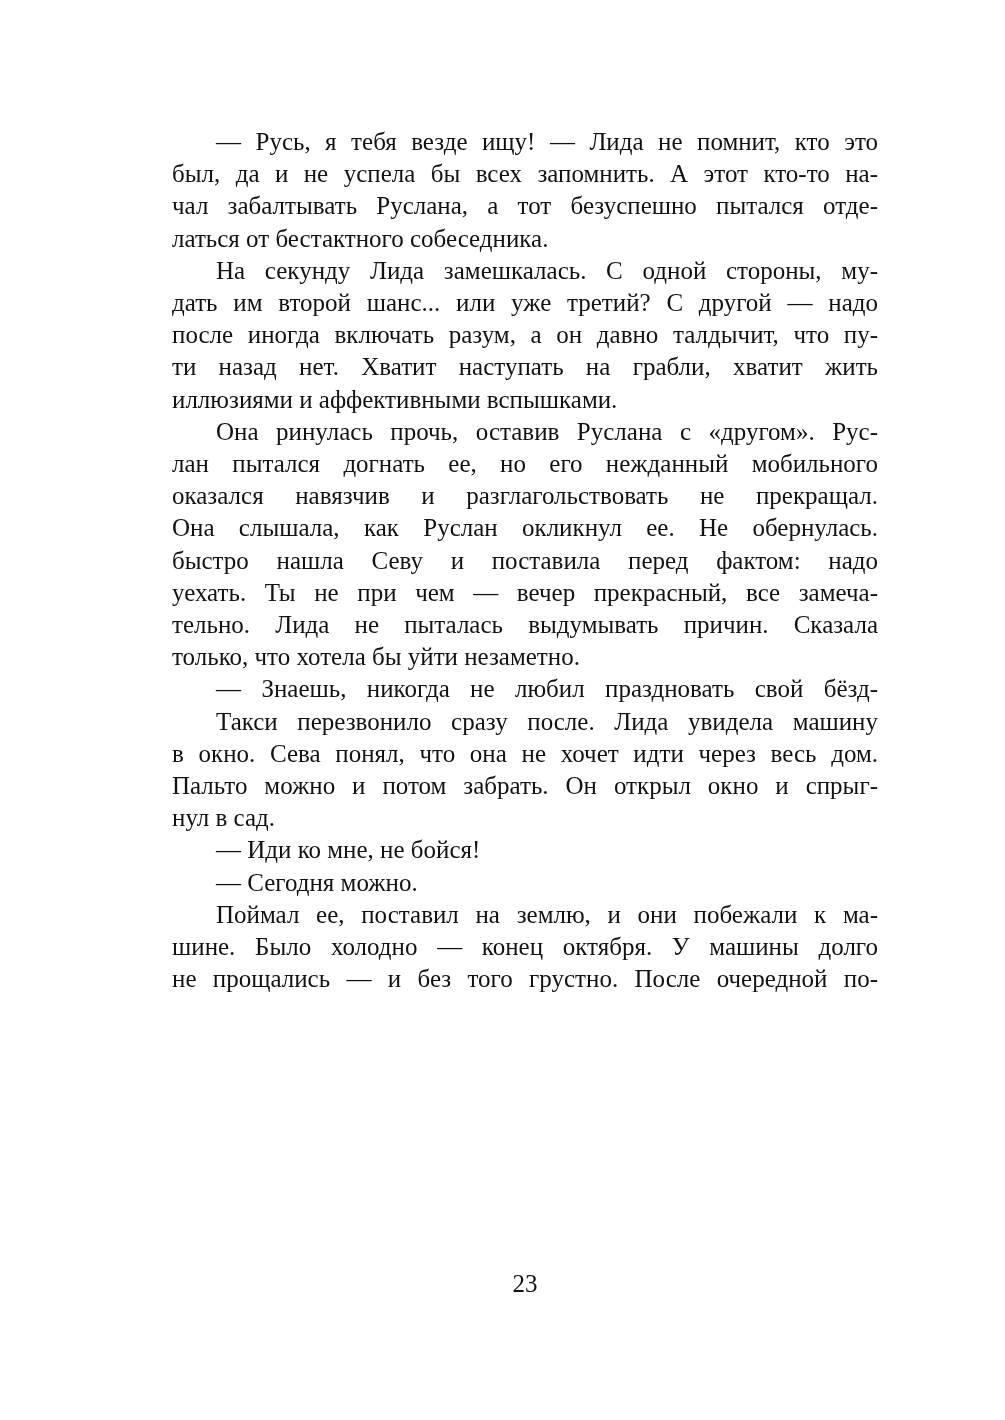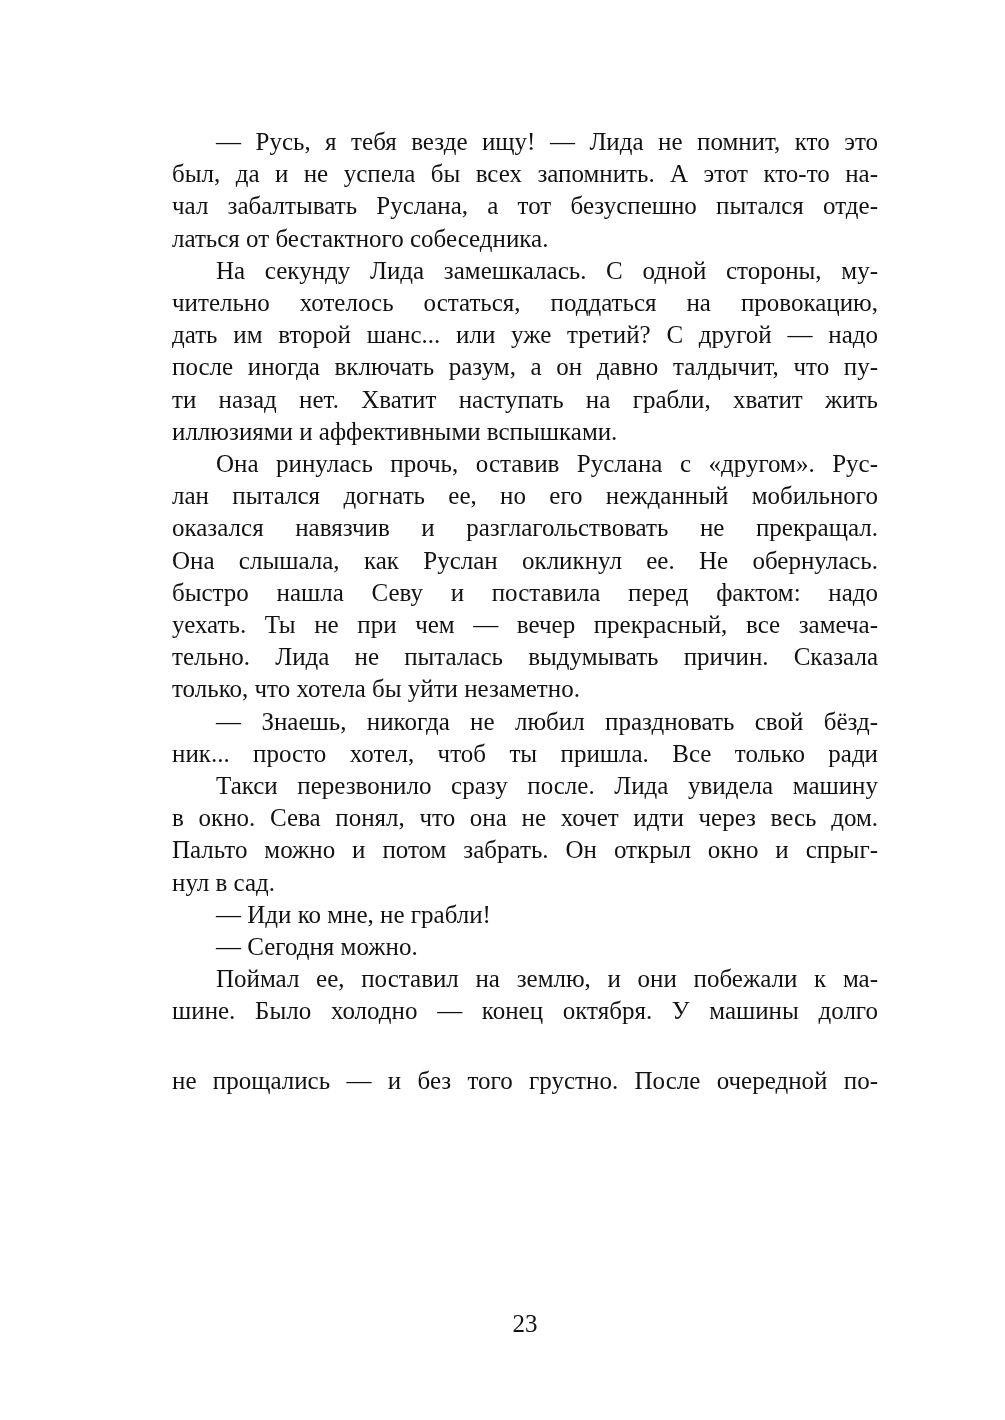--- a/index.html
+++ b/index.html
@@ -35,74 +35,71 @@
     color: #121212;
   }
   .text-line.first {
     text-indent: 44px;
   }
   .text-line.last {
     text-align-last: left;
   }
   .text-line.last.force-justify {
     text-align-last: justify;
-    margin-top: 37px;
   }
   .page-number {
     position: absolute;
     left: 172px;
-    top: 1308px;
+    top: 1268px;
     width: 706px;
     text-align: center;
     font-size: 25px;
     line-height: 32px;
     color: #121212;
   }
 </style>
 </head>
 <body>
 
 <div class="book-page">
   <div class="text-block">
       <div class="paragraph">
         <div class="text-line first">— Русь, я тебя везде ищу! — Лида не помнит, кто это</div>
         <div class="text-line">был, да и не успела бы всех запомнить. А этот кто-то на-</div>
         <div class="text-line">чал забалтывать Руслана, а тот безуспешно пытался отде-</div>
         <div class="text-line last">латься от бестактного собеседника.</div>
       </div>
       <div class="paragraph">
         <div class="text-line first">На секунду Лида замешкалась. С одной стороны, му-</div>
-        <div class="text-line">чительно хотелось остаться, поддаться на провокацию,</div>
         <div class="text-line">дать им второй шанс... или уже третий? С другой — надо</div>
         <div class="text-line">после иногда включать разум, а он давно талдычит, что пу-</div>
         <div class="text-line">ти назад нет. Хватит наступать на грабли, хватит жить</div>
         <div class="text-line last">иллюзиями и аффективными вспышками.</div>
       </div>
       <div class="paragraph">
         <div class="text-line first">Она ринулась прочь, оставив Руслана с «другом». Рус-</div>
         <div class="text-line">лан пытался догнать ее, но его нежданный мобильного</div>
         <div class="text-line">оказался навязчив и разглагольствовать не прекращал.</div>
         <div class="text-line">Она слышала, как Руслан окликнул ее. Не обернулась.</div>
         <div class="text-line">быстро нашла Севу и поставила перед фактом: надо</div>
         <div class="text-line">уехать. Ты не при чем — вечер прекрасный, все замеча-</div>
         <div class="text-line">тельно. Лида не пыталась выдумывать причин. Сказала</div>
         <div class="text-line last">только, что хотела бы уйти незаметно.</div>
       </div>
       <div class="paragraph">
         <div class="text-line first">— Знаешь, никогда не любил праздновать свой бёзд-</div>
-        <div class="text-line">ник... просто хотел, чтоб ты пришла. Все только ради</div>
       </div>
       <div class="paragraph">
         <div class="text-line first">Такси перезвонило сразу после. Лида увидела машину</div>
         <div class="text-line">в окно. Сева понял, что она не хочет идти через весь дом.</div>
         <div class="text-line">Пальто можно и потом забрать. Он открыл окно и спрыг-</div>
         <div class="text-line last">нул в сад.</div>
       </div>
       <div class="paragraph">
-        <div class="text-line first last">— Иди ко мне, не грабли!</div>
+        <div class="text-line first last">— Иди ко мне, не бойся!</div>
       </div>
       <div class="paragraph">
         <div class="text-line first last">— Сегодня можно.</div>
       </div>
       <div class="paragraph">
         <div class="text-line first">Поймал ее, поставил на землю, и они побежали к ма-</div>
         <div class="text-line">шине. Было холодно — конец октября. У машины долго</div>
         <div class="text-line last force-justify">не прощались — и без того грустно. После очередной по-</div>
       </div>
     </div>

